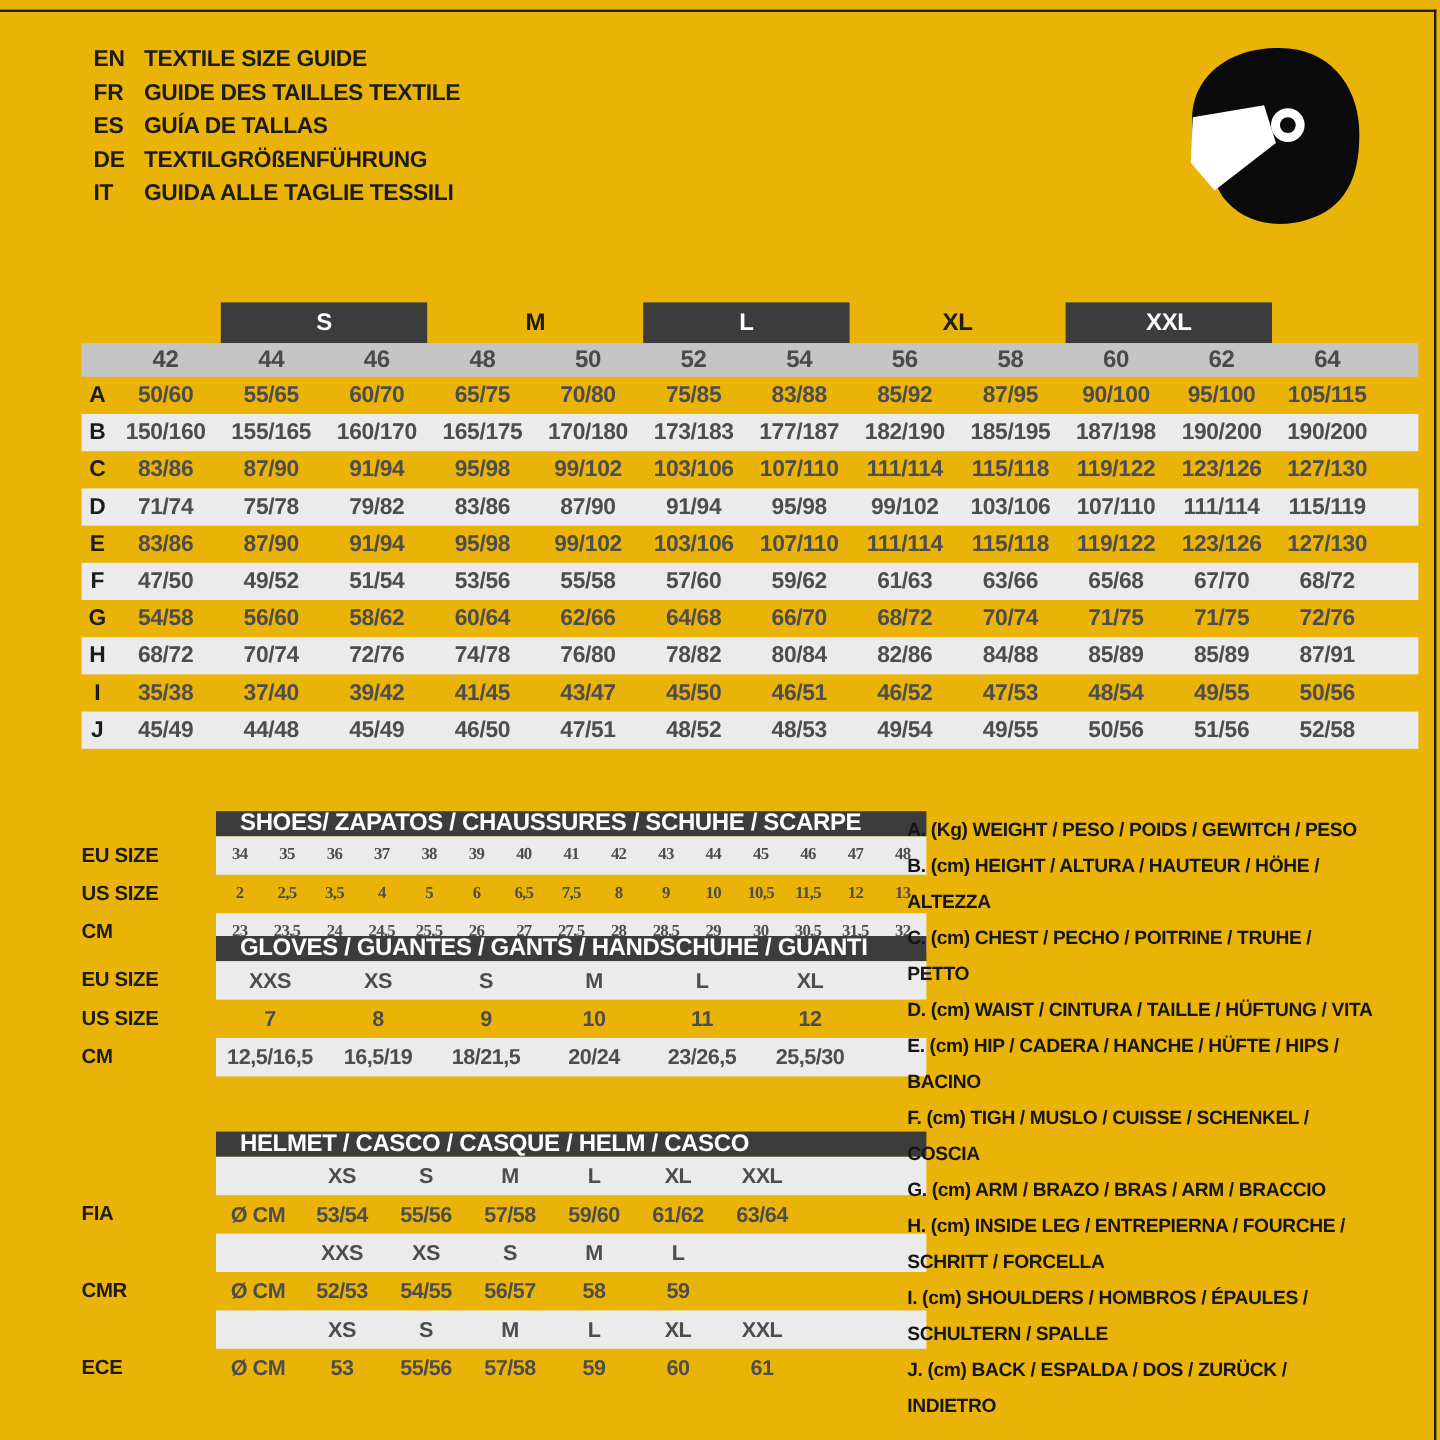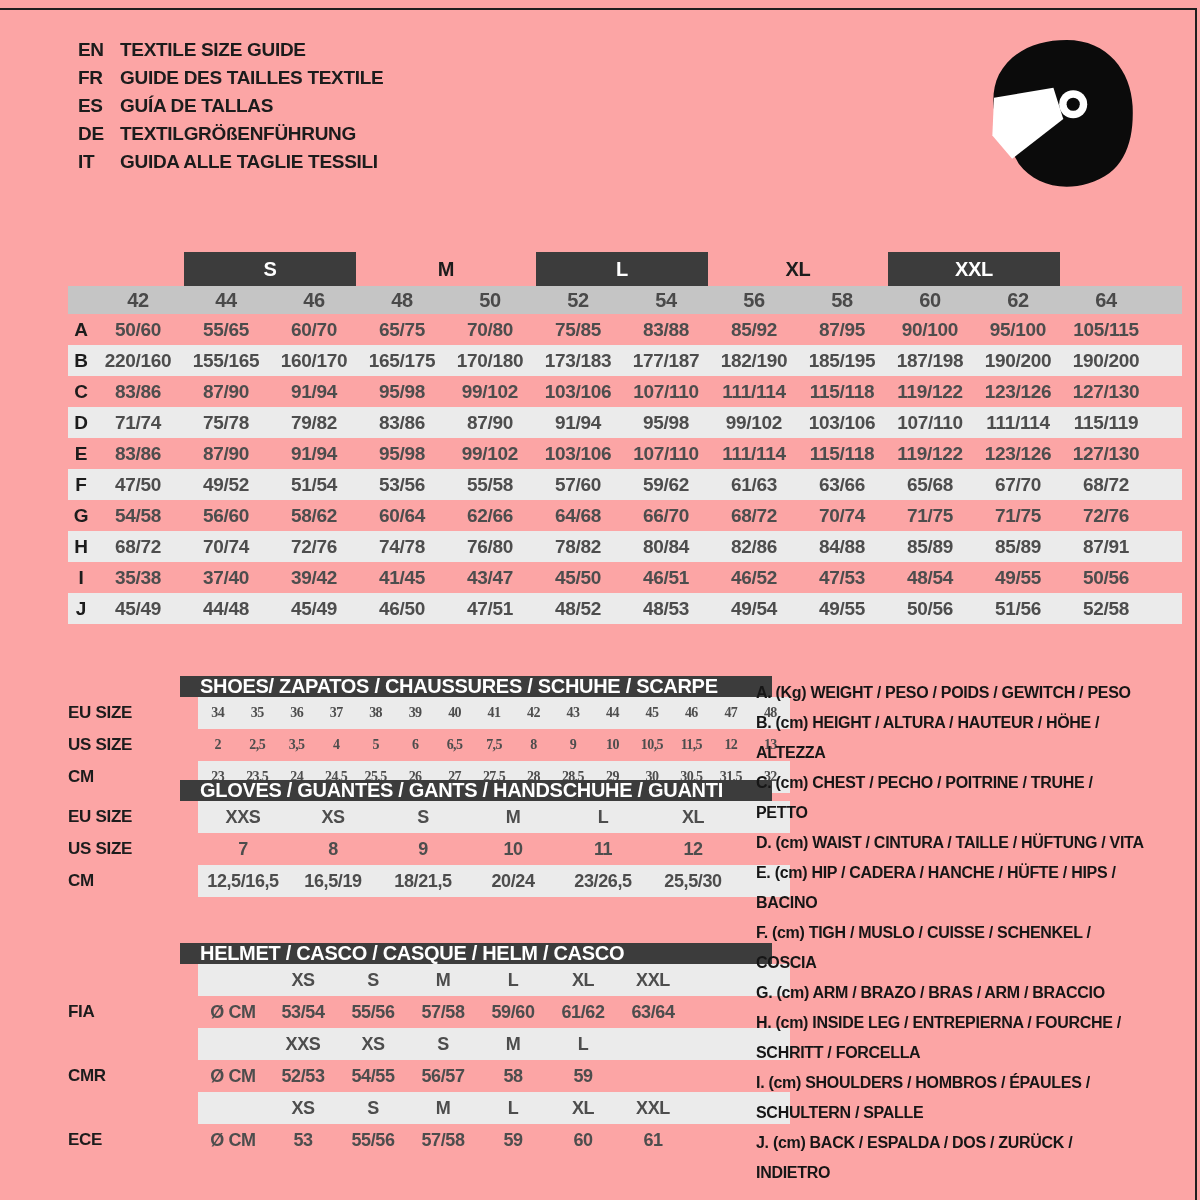--- a/index.html
+++ b/index.html
@@ -1,16 +1,16 @@
 <!DOCTYPE html>
 <html style="--dark-bar: #3c3c3c; --size-band: #c5c5c5; --row-stripe: #ebebeb; --frame: #1f1f1f; --helmet-black: #0b0b0b;"><head>
 <meta charset="utf-8">
 <style>
   html,body{margin:0;padding:0;background:#ffffff;}
-  .page{position:relative;width:1200px;height:1200px;overflow:hidden;background:#fca5a5;
+  .page{position:relative;width:1200px;height:1200px;overflow:hidden;background:#eab308;
         font-family:"Liberation Sans",sans-serif;font-weight:bold;color:#222;letter-spacing:-0.3px;}
 
   .border-top{position:absolute;left:0;top:8px;width:1197px;height:2px;background:var(--frame,#1f1f1f);}
   .border-right{position:absolute;left:1195px;top:8px;width:2px;height:1192px;background:var(--frame,#1f1f1f);}
 
   
   .lang-list{position:absolute;left:78px;top:36px;font-size:19px;line-height:28px;color:#1c1c1c;}
   .lang-row{display:flex;}
   .lang-code{width:42px;flex:0 0 42px;}
 
@@ -28,21 +28,21 @@
   .cell{width:88px;flex:0 0 88px;display:flex;align-items:center;justify-content:center;}
 
   .main-rows{position:absolute;left:68px;top:314px;width:1114px;}
   .mrow{display:flex;height:31px;font-size:19px;color:#4d4d4d;}
   .mrow.stripe{background:var(--row-stripe,#ebebeb);}
 
   
   .sub{position:absolute;left:68px;width:704px;}
   .bar{margin-left:112px;width:592px;height:21px;background:var(--dark-bar,#3c3c3c);color:#fff;
        display:flex;align-items:center;font-size:20px;padding-left:20px;box-sizing:border-box;}
-  .sub-row{display:flex;height:32px;gap:18px;}
+  .sub-row{display:flex;height:32px;}
   .sub-label{width:112px;flex:0 0 112px;display:flex;align-items:center;font-size:17px;color:#1c1c1c;}
   .band{width:592px;flex:0 0 592px;display:flex;font-size:18px;color:#4d4d4d;}
   .band.stripe{background:var(--row-stripe,#ebebeb);}
   .scell{flex:1 1 0;display:flex;align-items:center;justify-content:center;font-size:14px;letter-spacing:-0.6px;font-family:Liberation Serif, serif;}
   .gcell{width:90px;flex:0 0 90px;display:flex;align-items:center;justify-content:center;letter-spacing:-0.4px;}
   .hcell{width:70px;flex:0 0 70px;display:flex;align-items:center;justify-content:center;letter-spacing:-0.4px;}
 
   
   .legend{position:absolute;left:756px;top:678px;width:392px;font-size:16px;line-height:30px;color:#161616;}
 </style>
@@ -116,21 +116,21 @@
         <div class="cell">75/85</div>
         <div class="cell">83/88</div>
         <div class="cell">85/92</div>
         <div class="cell">87/95</div>
         <div class="cell">90/100</div>
         <div class="cell">95/100</div>
         <div class="cell">105/115</div>
       </div>
       <div class="mrow stripe">
         <div class="letter-cell">B</div>
-        <div class="cell">220/160</div>
+        <div class="cell">150/160</div>
         <div class="cell">155/165</div>
         <div class="cell">160/170</div>
         <div class="cell">165/175</div>
         <div class="cell">170/180</div>
         <div class="cell">173/183</div>
         <div class="cell">177/187</div>
         <div class="cell">182/190</div>
         <div class="cell">185/195</div>
         <div class="cell">187/198</div>
         <div class="cell">190/200</div>

